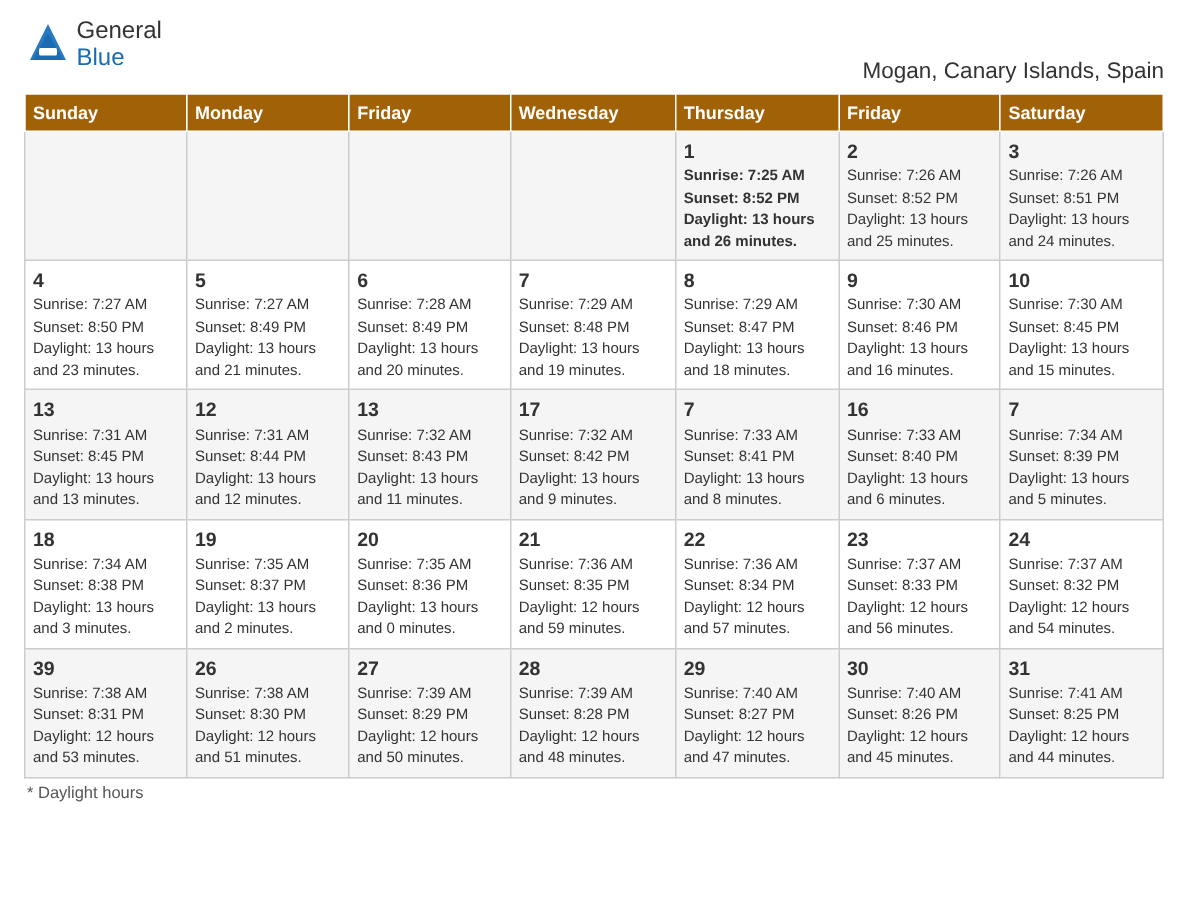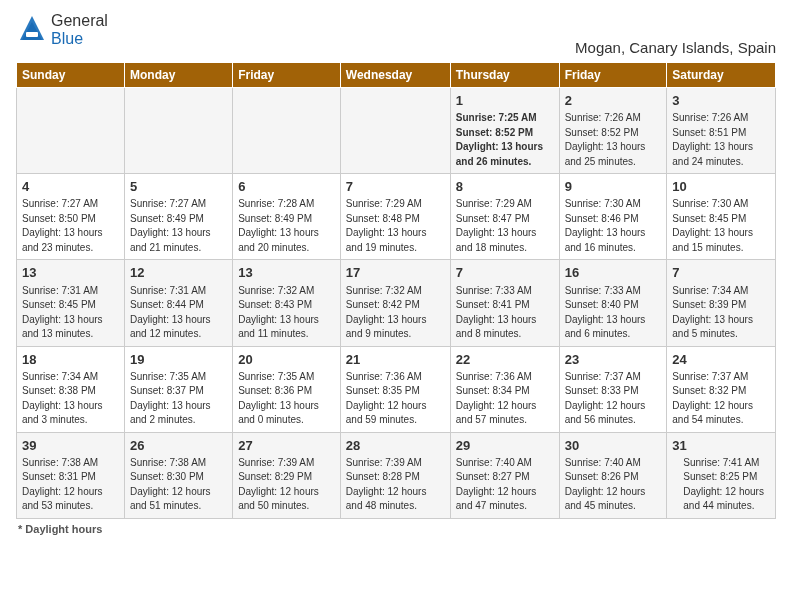--- a/index.html
+++ b/index.html
@@ -85,21 +85,20 @@
       line-height: 1.45;
     }
     .empty-cell {
       background: #f5f5f5 !important;
     }
     .footer-note {
       font-size: 11px;
       color: #555;
       margin-top: 4px;
       padding-left: 2px;
-      font-weight: bold;
     }
   </style>
 </head>
 <body>
 
 <div class="page">
   <div class="header-area">
     <div class="logo">
       <svg width="32" height="32" viewBox="0 0 32 32" style="margin-right:3px;">
         <polygon points="16,2 28,26 4,26" fill="#2979c0"></polygon>
@@ -347,21 +346,21 @@
           </td>
           <td>
             <span class="day-num">30</span>
             <div class="day-info" style="white-space: pre-line;">Sunrise: 7:40 AM
 Sunset: 8:26 PM
 Daylight: 12 hours
 and 45 minutes.</div>
           </td>
           <td>
             <span class="day-num">31</span>
-            <div class="day-info" style="white-space: pre-line; margin-left: 11px;">Sunrise: 7:41 AM
+            <div class="day-info" style="white-space: pre-line;">Sunrise: 7:41 AM
 Sunset: 8:25 PM
 Daylight: 12 hours
 and 44 minutes.</div>
           </td>
         </tr>
       </tbody>
   </table>
 
   <div class="footer-note">
     * <span>Daylight hours</span>

